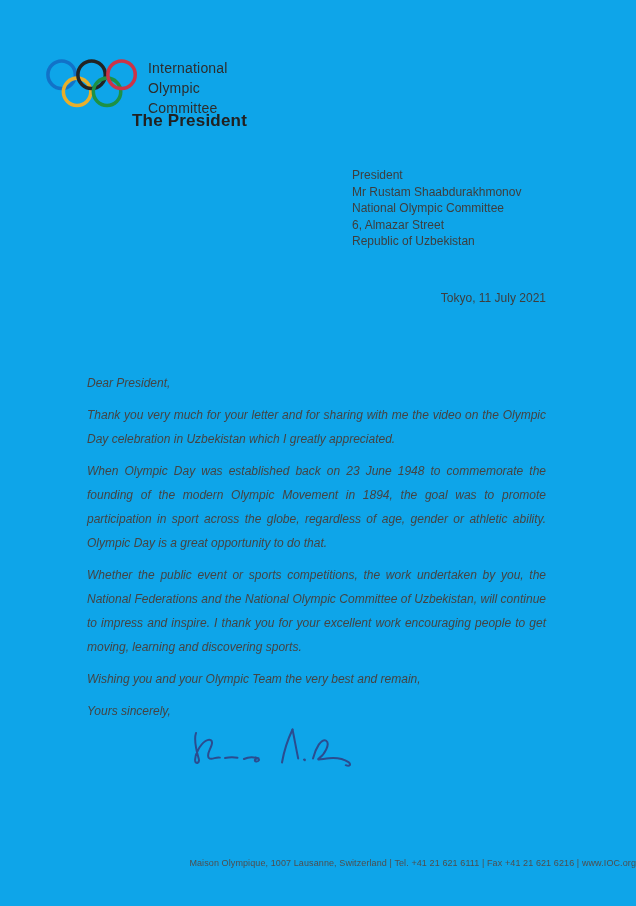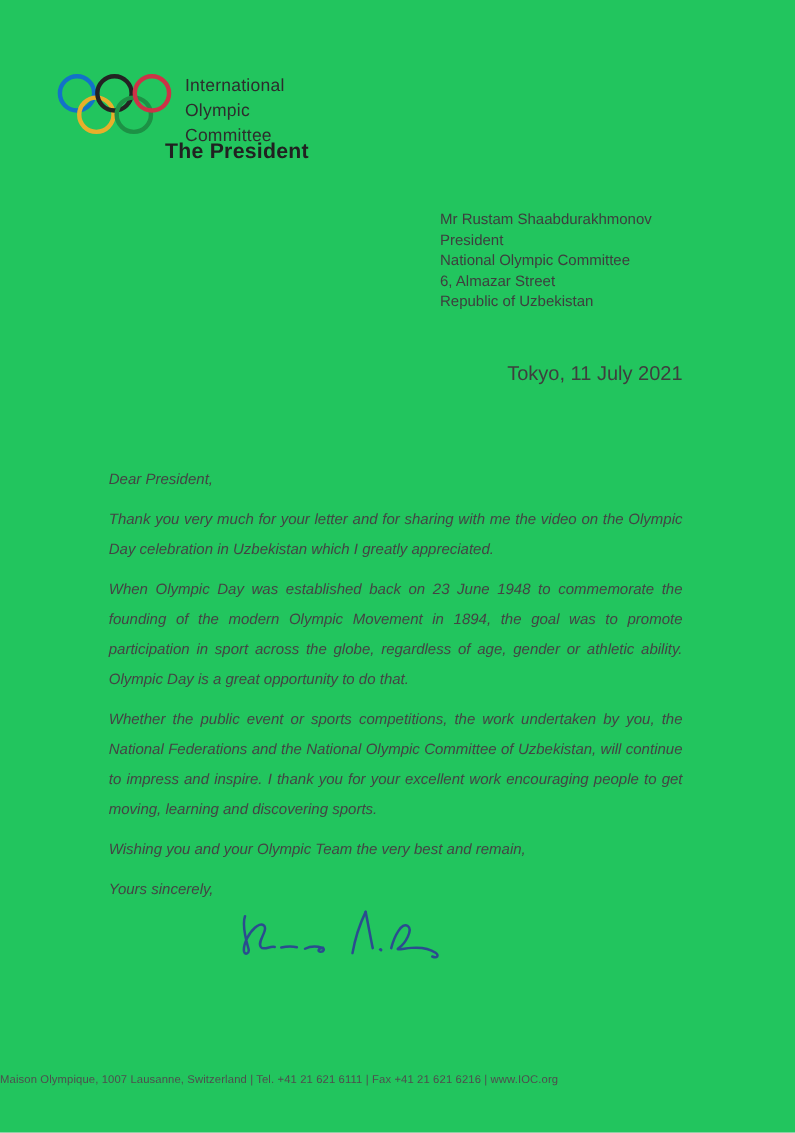--- a/index.html
+++ b/index.html
@@ -1,41 +1,41 @@
 <!DOCTYPE html>
 <html><head>
 <meta charset="utf-8">
 <style>
   html,body{margin:0;padding:0;background:#e9e9e9;}
   .page{
     position:relative;
     width:636px;height:906px;
     margin:0 auto;
-    background:#22c55e;
+    background:#0ea5e9;
     font-family:"Liberation Sans", sans-serif;
     color:#434343;
     overflow:hidden;
     box-shadow:0 0 4px rgba(0,0,0,.15);
   }
   
   .rings{position:absolute;left:44px;top:57px;width:94px;height:53px;}
   .org{position:absolute;left:148px;top:58px;font-size:14px;line-height:20px;color:#2d2d2d;letter-spacing:.2px;}
   .role{position:absolute;left:132px;top:111px;font-size:17px;font-weight:bold;color:#212121;letter-spacing:.2px;}
   
   .recipient{position:absolute;left:352px;top:167px;font-size:12px;line-height:16.5px;color:#3e3e3e;}
   
-  .dateline{position:absolute;right:90px;top:291px;font-size:16px;color:#3e3e3e;}
+  .dateline{position:absolute;right:90px;top:291px;font-size:12px;color:#3e3e3e;}
   
   .letter{position:absolute;left:87px;top:371px;width:459px;font-size:12px;line-height:24px;color:#444;}
   .letter p{margin:0 0 8px 0;text-align:justify;font-style:italic;}
   .letter p.salutation, .letter p.closing, .letter p.valediction{text-align:left;}
   
   .signature{position:absolute;left:183px;top:717px;width:190px;height:72px;}
   
-  .footer{position:absolute;left:0;right:0;top:858px;text-align:left;font-size:9px;color:#4e4e4e;letter-spacing:.1px;}
+  .footer{position:absolute;left:0;right:0;top:858px;text-align:right;font-size:9px;color:#4e4e4e;letter-spacing:.1px;}
 </style>
 </head>
 <body>
 
 <div class="page">
 
   <span class="rings">
     <svg viewBox="0 0 96 53" width="94" height="53" aria-hidden="true">
       <g fill="none" stroke-width="3.6">
         <circle cx="18" cy="17.5" r="14" stroke="#1272c8"></circle>
@@ -49,22 +49,22 @@
 
   <div class="org">
     <div>International</div>
     <div>Olympic</div>
     <div>Committee</div>
   </div>
 
   <div class="role">The President</div>
 
   <div class="recipient">
+    <div>President</div>
     <div>Mr Rustam Shaabdurakhmonov</div>
-    <div>President</div>
     <div>National Olympic Committee</div>
     <div>6, Almazar Street</div>
     <div>Republic of Uzbekistan</div>
   </div>
 
   <div class="dateline">Tokyo, 11 July 2021</div>
 
   <div class="letter">
     <p class="salutation">Dear President,</p>
     <p>Thank you very much for your letter and for sharing with me the video on the Olympic Day celebration in Uzbekistan which I greatly appreciated.</p>

